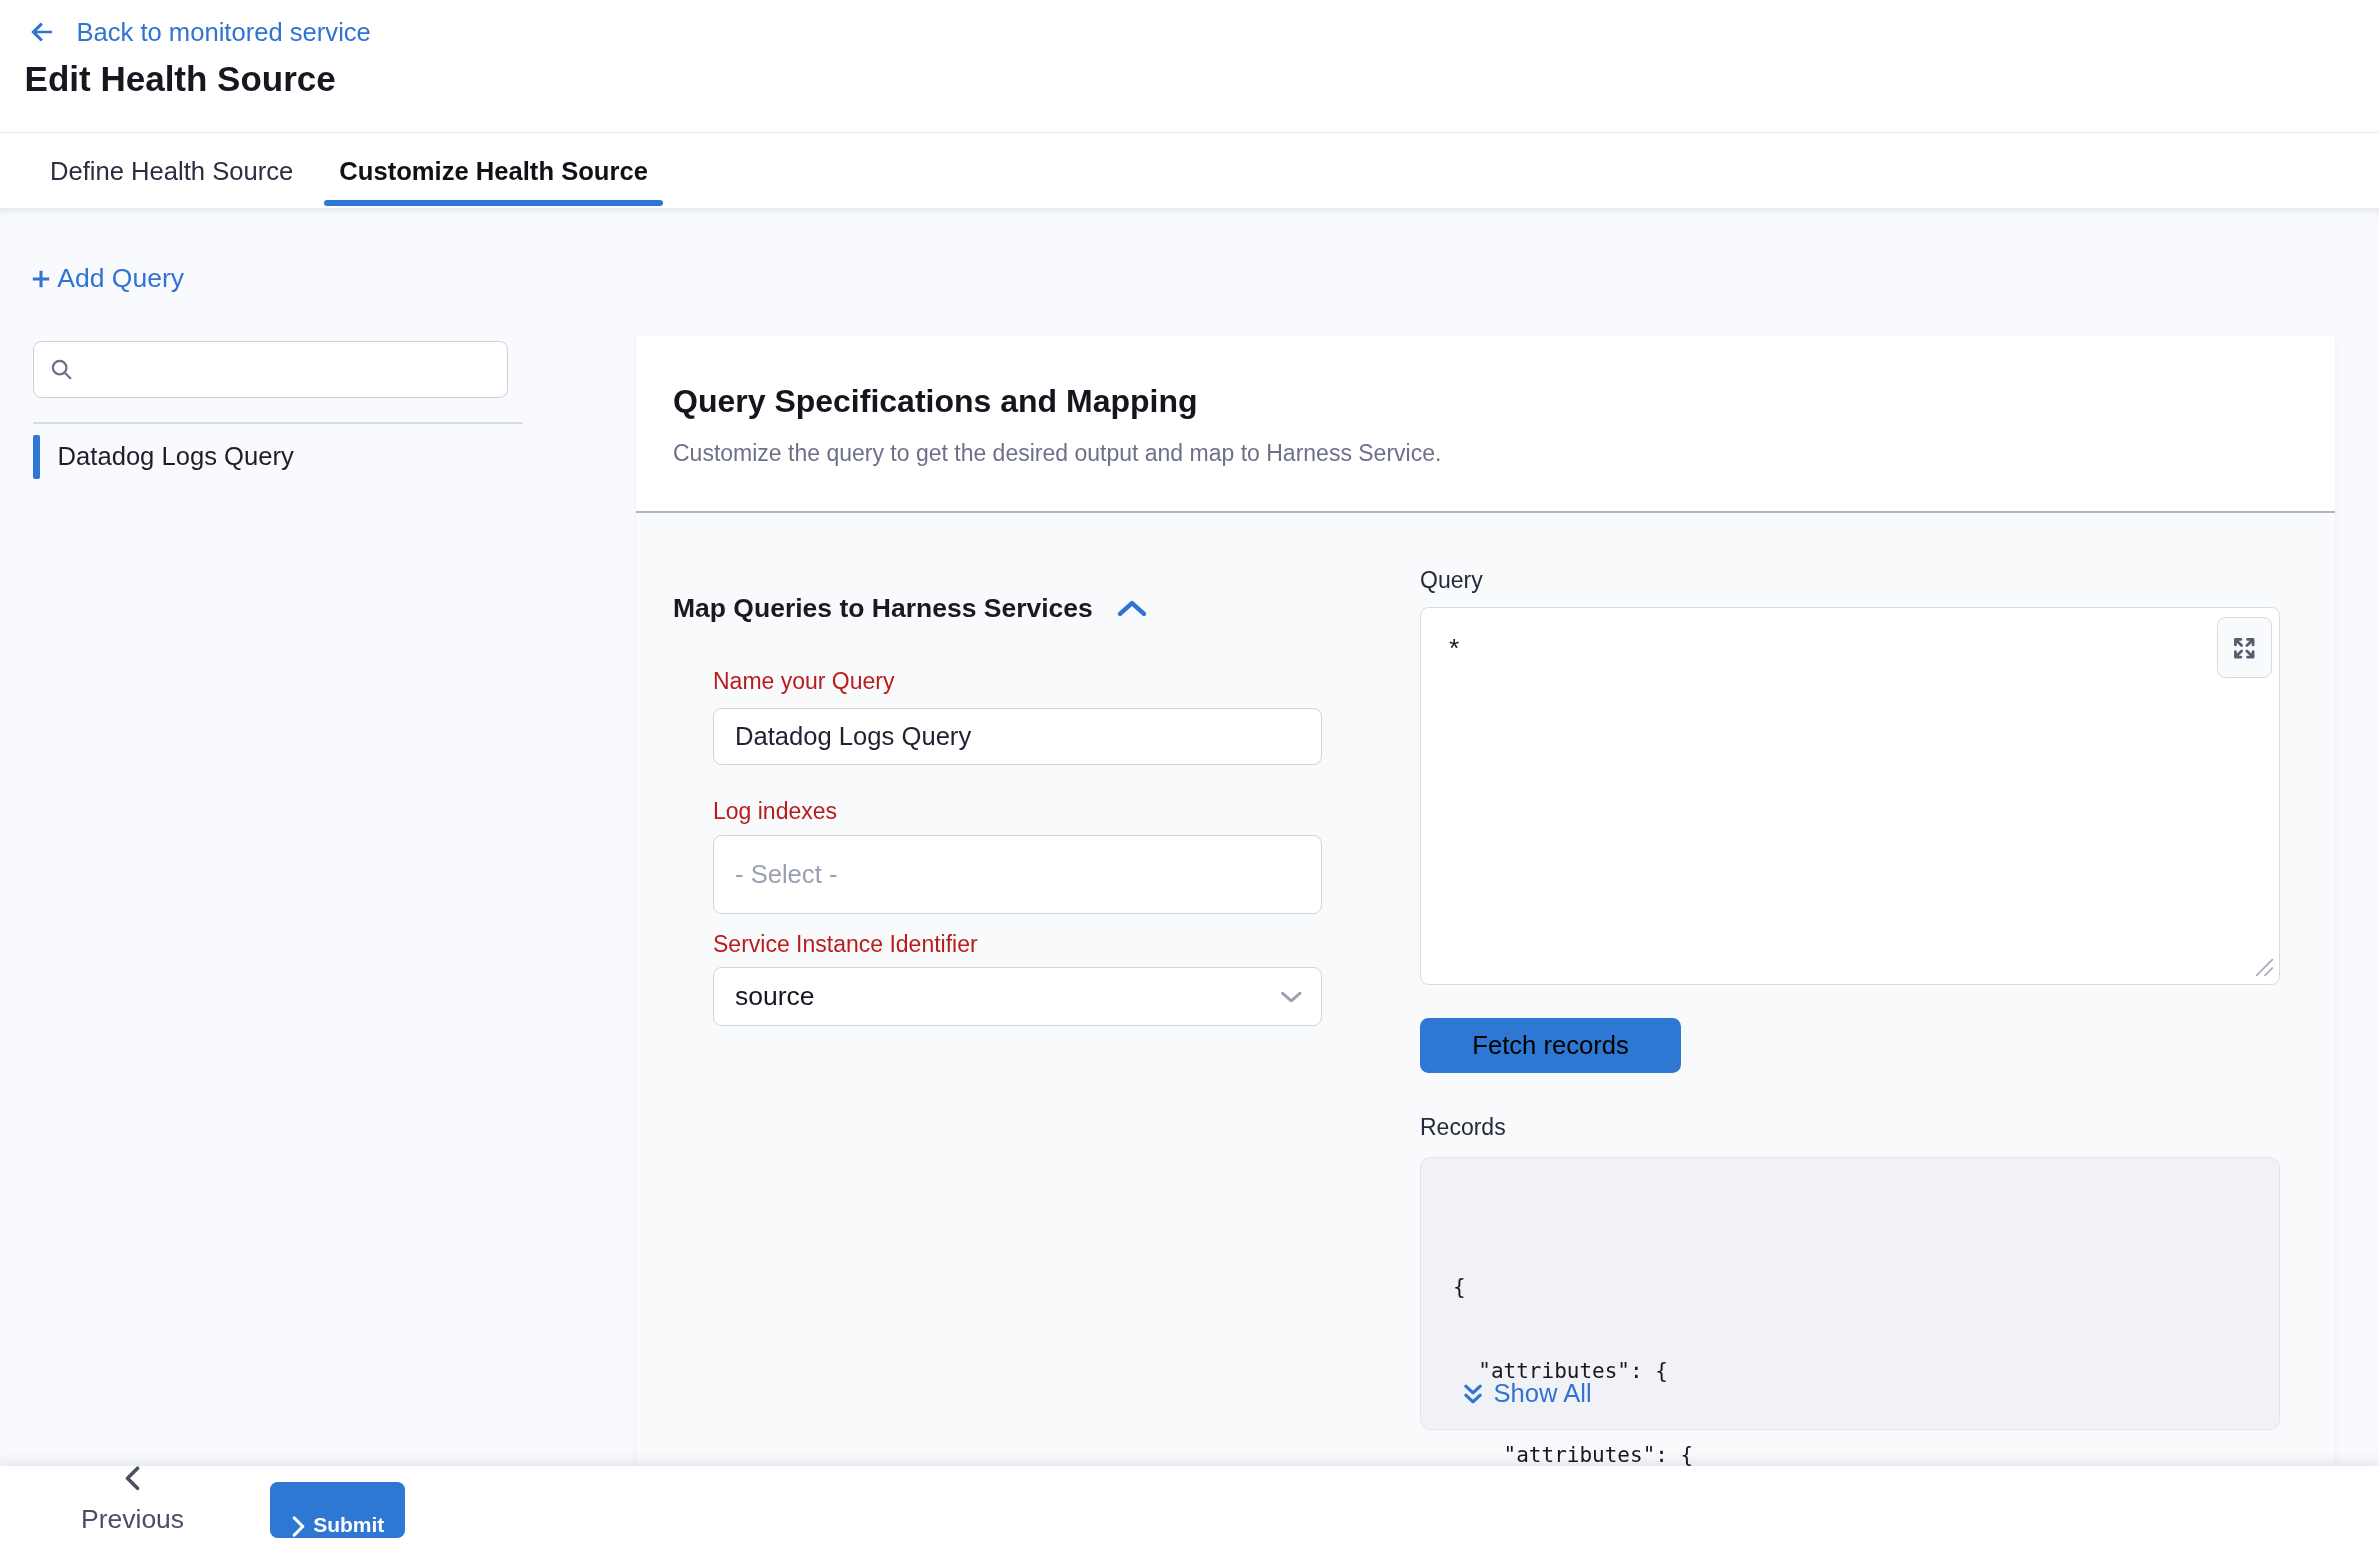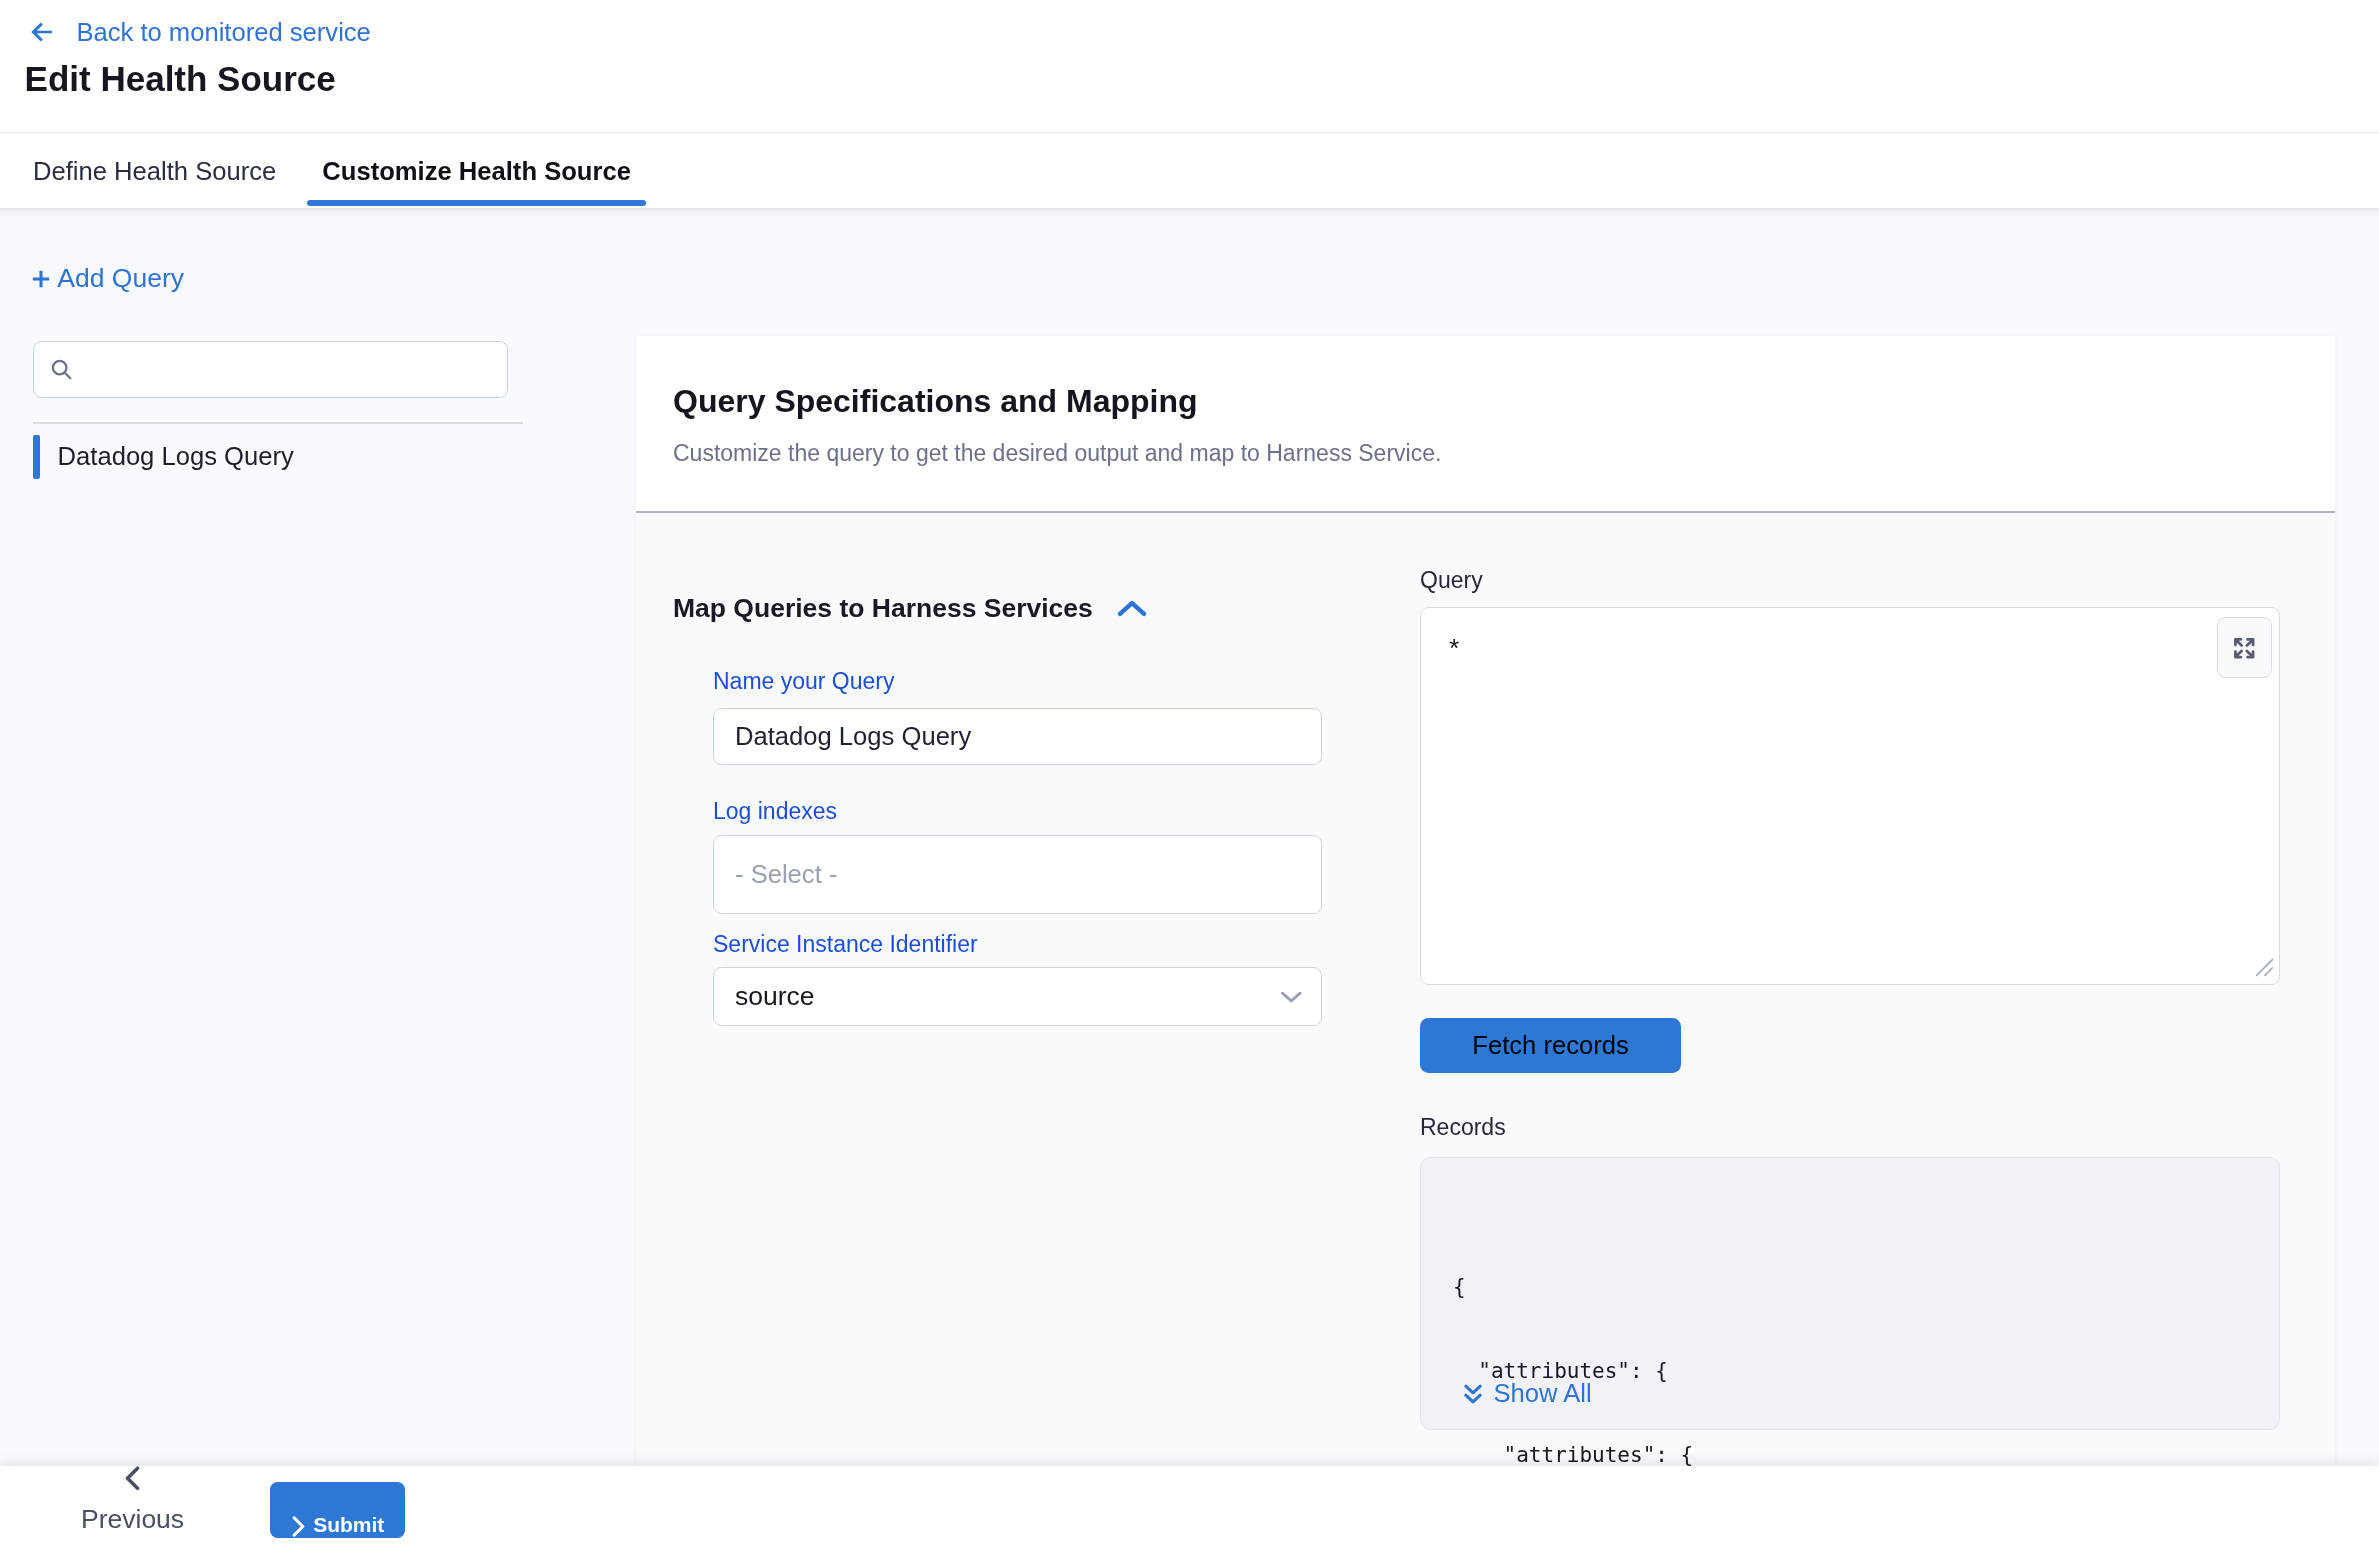--- a/index.html
+++ b/index.html
@@ -7,21 +7,21 @@
   .root {
     position:relative; width:2379px; height:1552px; overflow:hidden;
     background:#ffffff; font-family:"Liberation Sans", sans-serif; color:#1b1c28;
   }
   
   .hdr { position:absolute; left:0; top:0; width:100%; height:133px; background:#fff; border-bottom:1.9px solid #e7e9ef; }
   .back { position:absolute; left:27.4px; top:17px; display:flex; align-items:center; gap:19px;
           color:#2f73d3; font-size:25.6px; text-decoration:none; cursor:pointer; }
   .page-title { position:absolute; left:24.6px; top:59px; margin:0; font-size:35px; font-weight:700; color:#16171f; }
   
-  .tabbar { position:absolute; left:0; top:135px; width:100%; height:73px; background:#fff; display:flex; padding-left:18px; gap:16px; }
+  .tabbar { position:absolute; left:0; top:135px; width:100%; height:73px; background:#fff; display:flex; padding-left:35px; gap:16px; }
   .tab { position:relative; display:flex; align-items:center; height:100%; padding:0 15px;
          font-size:25.6px; font-weight:500; color:#2b2d40; cursor:pointer; }
   .tab.active { font-weight:700; color:#101117; }
   .tab.active::after { content:""; position:absolute; left:0; right:0; bottom:1.9px; height:6.6px;
          background:#2e79d8; border-radius:3.8px; }
   
   .content { position:absolute; left:0; top:208px; width:100%; height:1258px; background:#f8fafd;
              box-shadow: inset 0 6.6px 6.6px -4.7px rgba(60,70,95,0.14); }
   .add-query { position:absolute; left:27.4px; top:55px; display:flex; align-items:center; gap:1.9px;
                color:#2f73d3; font-size:26.5px; font-weight:500; cursor:pointer; text-decoration:none; }
@@ -35,21 +35,21 @@
   .query-item-label { font-size:25.6px; color:#1d1e2a; }
   
   .card { position:absolute; left:636px; top:128px; width:1699px; height:1130px; background:#ffffff;
           box-shadow:0 0.9px 4.7px rgba(30,40,70,0.05); }
   .card-title { position:absolute; left:37px; top:47px; margin:0; font-size:32px; font-weight:700; color:#15161d; }
   .card-subtitle { position:absolute; left:37px; top:104px; margin:0; font-size:23px; color:#6d7089; }
   .card-body { position:absolute; left:0; top:175px; right:0; bottom:0; background:#f9fafc; border-top:2.8px solid #b0b3c3; }
   
   .section-row { position:absolute; left:37px; top:80px; display:flex; align-items:center; gap:23px; }
   .section-row h3 { margin:0; font-size:26.5px; font-weight:700; color:#191a24; }
-  .fld-label { position:absolute; font-size:23px; color:#1d4ed8; }
+  .fld-label { position:absolute; font-size:23px; color:#b91c1c; }
   .lbl-name { left:77px; top:155px; }
   .lbl-log  { left:77px; top:285px; }
   .lbl-sii  { left:77px; top:418px; }
   .txt-input { position:absolute; left:77px; width:609px; background:#fff; border:1.9px solid #cdd3de; border-radius:8.5px;
                font-family:"Liberation Sans",sans-serif; font-size:25.6px; color:#1f2030; padding:0 21px; outline:none; }
   .in-name { top:195px; height:57px; }
   .in-log  { top:322px; height:79px; }
   .in-log::placeholder { color:#9aa0b2; }
   .dropdown { position:absolute; left:77px; top:454px; width:609px; height:59px; background:#fff;
               border:1.9px solid #cdd3de; border-radius:8.5px; display:flex; align-items:center;

